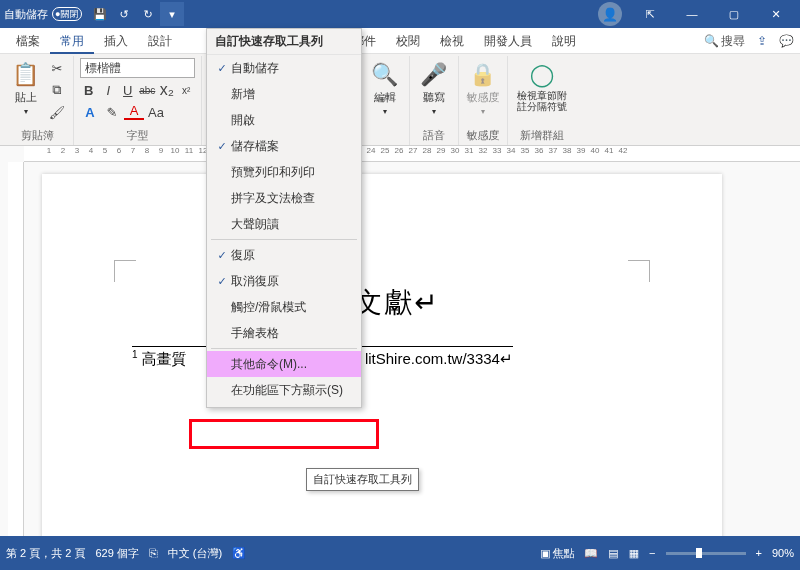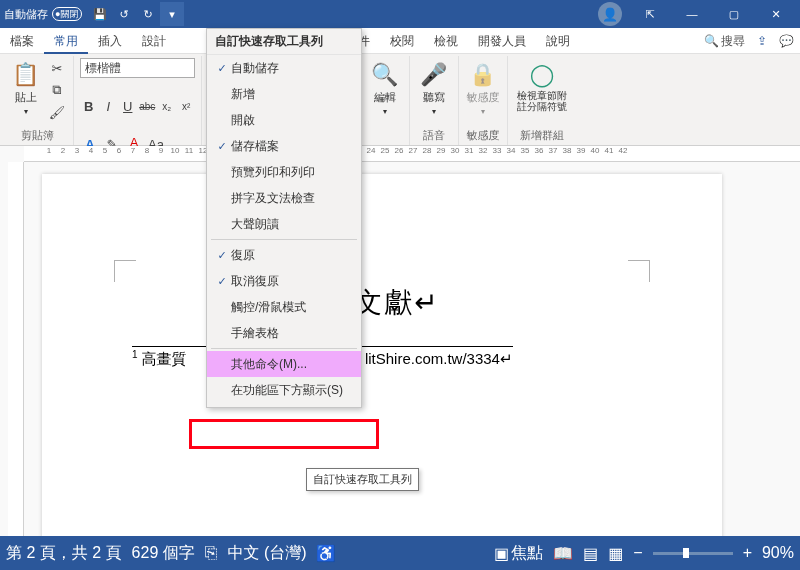--- a/index.html
+++ b/index.html
@@ -5,43 +5,43 @@
 *{margin:0;padding:0;box-sizing:border-box;font-family:"Microsoft JhengHei","Segoe UI",Arial,sans-serif;user-select:none}
 body{width:800px;height:570px;background:#fff;overflow:hidden;position:relative;font-size:12px}
 .titlebar{height:28px;background:#2b579a;color:#fff;display:flex;align-items:center;padding:0 4px;font-size:11px}
 .titlebar .autosave{display:flex;align-items:center;gap:4px;margin-right:6px}
 .titlebar .toggle{width:30px;height:14px;border:1px solid #fff;border-radius:8px;display:flex;align-items:center;padding:0 2px;font-size:9px}
 .titlebar .qatbtn{width:24px;height:24px;display:flex;align-items:center;justify-content:center;color:#fff}
 .titlebar .title{flex:1;text-align:center;opacity:.85;color:#c8d6ea}
 .titlebar .right{display:flex;align-items:center;gap:2px}
 .titlebar .userbtn{width:24px;height:24px;border-radius:50%;background:#6e8db5;display:flex;align-items:center;justify-content:center;font-size:13px;color:#dfe6f0;margin-right:6px}
 .titlebar .winbtn{width:40px;height:28px;display:flex;align-items:center;justify-content:center;color:#fff}
-.ribbon-tabs{height:26px;background:#fff;border-bottom:1px solid #e1e1e1;display:flex;align-items:center;padding-left:0;gap:0}
+.ribbon-tabs{height:26px;background:#fff;border-bottom:1px solid #e1e1e1;display:flex;align-items:center;padding-left:6px;gap:0}
 .ribbon-tabs .tab{padding:0 10px;height:26px;line-height:26px;font-size:12px;color:#444}
 .ribbon-tabs .tab.active{color:#2b579a;border-bottom:2px solid #2b579a;font-weight:500}
 .ribbon-tabs .spacer{flex:1}
 .ribbon-tabs .tool{padding:0 6px;height:26px;line-height:26px;color:#555;display:flex;align-items:center;gap:2px}
 .ribbon{height:92px;background:#f3f2f1;border-bottom:1px solid #d0d0d0;display:flex;padding:2px 2px 0 2px}
 .group{border-right:1px solid #e0e0e0;padding:2px 6px 0 6px;display:flex;flex-direction:column;justify-content:space-between;min-width:40px}
 .group .label{text-align:center;font-size:11px;color:#666;padding:2px 0}
 .group-body{display:flex;gap:3px;align-items:flex-start}
 .bigbtn{width:36px;height:62px;display:flex;flex-direction:column;align-items:center;justify-content:flex-start;padding-top:4px;font-size:11px;color:#333;gap:2px}
 .bigbtn .ic{font-size:22px}
 .smallbtn{width:20px;height:20px;display:flex;align-items:center;justify-content:center;color:#444;font-size:13px}
-.fontrow{display:flex;gap:2px;margin-bottom:18px}
+.fontrow{display:flex;gap:2px;margin-bottom:2px}
 .fontsel{width:116px;height:20px;border:1px solid #ababab;background:#fff;display:flex;align-items:center;padding:0 4px;font-size:12px;color:#444}
 .page-area{position:absolute;top:146px;left:0;right:0;bottom:22px;background:#f9f9f9;overflow:hidden}
 .hruler{position:absolute;top:0;left:24px;right:0;height:16px;background:#fff;border-bottom:1px solid #d0d0d0;font-size:8px;color:#777;overflow:hidden}
 .vruler{position:absolute;top:16px;left:8px;width:16px;bottom:0;background:#fff;border-right:1px solid #d0d0d0}
 .paper{position:absolute;top:28px;left:42px;width:680px;height:400px;background:#fff;box-shadow:0 0 4px rgba(0,0,0,.2)}
 .paper .content{padding:110px 90px 0 90px;font-family:"DFKai-SB","KaiTi",serif;color:#000}
 .heading-line{font-size:28px;text-align:center;margin-bottom:24px;letter-spacing:2px}
 .ref-line{font-size:15px;border-top:1px solid #000;display:inline-block;padding-top:2px}
 .ref-line sup{font-size:10px;margin-right:4px}
-.statusbar{position:absolute;bottom:0;left:0;right:0;height:22px;background:#2b579a;color:#fff;display:flex;align-items:center;font-size:16px;padding:17px 6px;gap:10px}
+.statusbar{position:absolute;bottom:0;left:0;right:0;height:22px;background:#2b579a;color:#fff;display:flex;align-items:center;font-size:11px;padding:17px 6px;gap:10px}
 .statusbar .spacer{flex:1}
 .statusbar .stbtn{display:flex;align-items:center;gap:2px}
 .zoom-track{width:80px;height:3px;background:#6e8db5;position:relative}
 .zoom-track .thumb{width:6px;height:10px;background:#fff;position:absolute;top:-4px;left:30px}
 
 .qat-menu{position:absolute;top:28px;left:206px;width:156px;background:#f3f2f1;border:1px solid #c6c6c6;box-shadow:2px 2px 6px rgba(0,0,0,.25);z-index:100;padding-bottom:4px}
 .qat-menu .hdr{padding:4px 8px;font-size:12px;font-weight:600;color:#333;background:#f3f2f1;border-bottom:1px solid #e4e4e4}
 .qat-menu .item{display:flex;align-items:center;height:26px;padding:0 8px 0 6px;font-size:12px;color:#333}
 .qat-menu .check{width:18px;text-align:center;color:#2b579a;font-size:11px}
 .qat-menu .sep{height:1px;background:#d0d0d0;margin:2px 4px}
@@ -118,21 +118,21 @@
       <div class="fontrow">
           <div class="fontsel">
             <span>標楷體</span>
           </div>
         </div>
       <div class="fontrow">
         <div class="smallbtn" style="font-weight:700">B</div>
         <div class="smallbtn" style="font-style:italic">I</div>
         <div class="smallbtn" style="text-decoration:underline">U</div>
         <div class="smallbtn" style="text-decoration:line-through;font-size:10px">abc</div>
-        <div class="smallbtn" style="font-size:10px">x₂</div>
+        <div class="smallbtn" style="font-size:16px">x₂</div>
         <div class="smallbtn" style="font-size:10px">x²</div>
       </div>
       <div class="fontrow">
         <div class="smallbtn" style="color:#1e6fd6;font-weight:700">A</div>
         <div class="smallbtn">✎</div>
         <div class="smallbtn" style="color:#d00;border-bottom:2px solid #d00;height:18px">A</div>
         <div class="smallbtn">Aa</div>
       </div>
     </div>
     <div class="label">字型</div>

